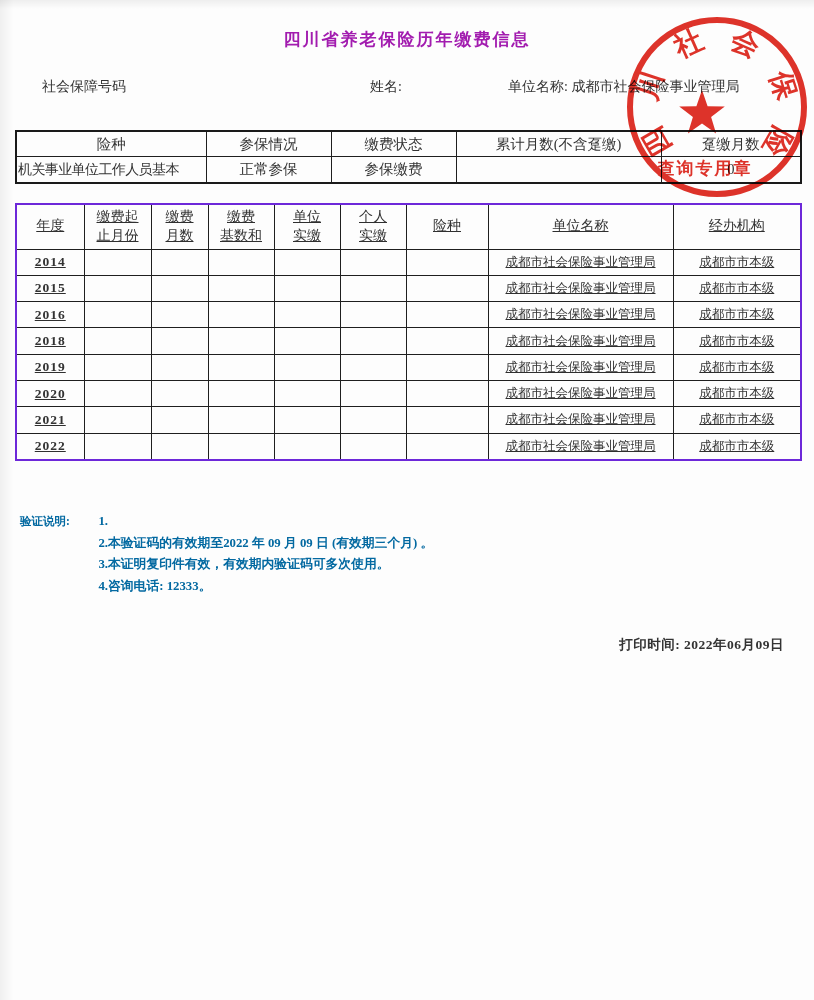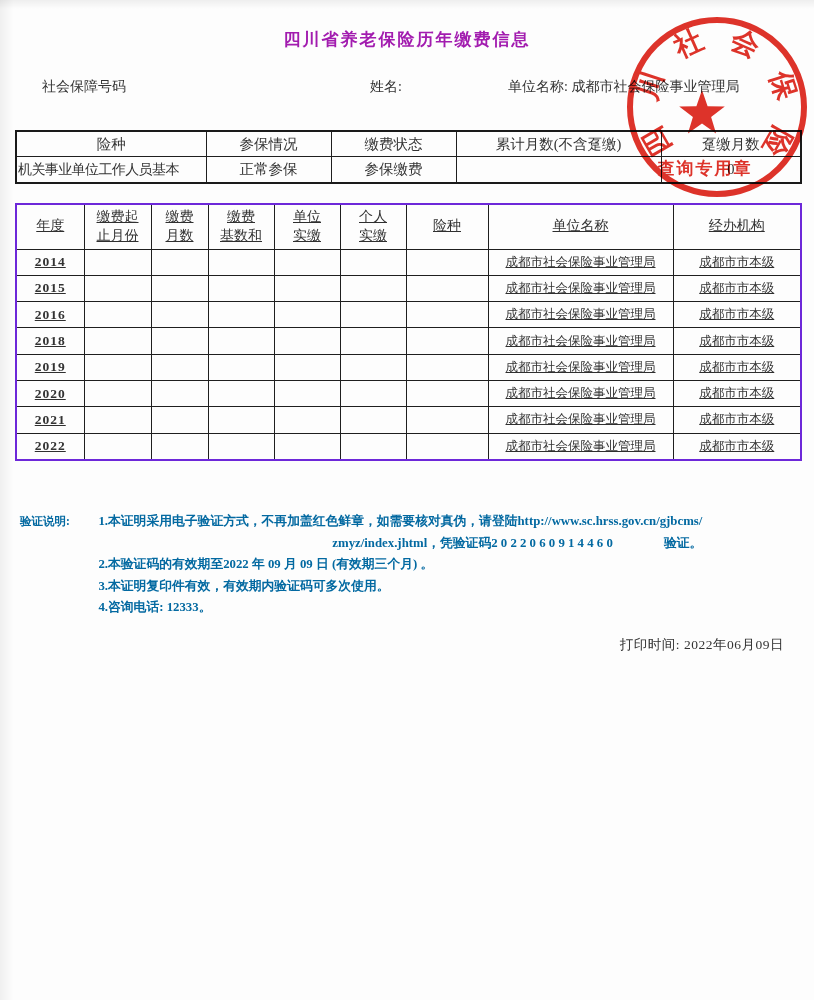--- a/index.html
+++ b/index.html
@@ -33,21 +33,21 @@
   .history-table thead tr{height:45px;}
   .history-table th{font-size:14px;line-height:1.35;}
   .history-table td{height:25.3px;font-size:12.5px;}
   .history-table td:first-child{font-size:13.5px;font-weight:600;letter-spacing:1px;}
   .notes{position:absolute;left:20px;top:511px;width:778px;font-size:12.8px;font-weight:600;color:#0369a1;text-align:right;}
   .note-label{position:absolute;left:0;top:3px;font-size:11.5px;}
   .note-items{margin-left:66px;}
   .note-item{display:flex;line-height:21.5px;}
   .note-num{flex:none;width:22px;}
   .note-text{white-space:pre-line;}
-  .print-time{position:absolute;top:636px;right:30px;font-size:13.5px;font-weight:400;color:#333;letter-spacing:.5px;}
+  .print-time{position:absolute;top:636px;right:30px;font-size:13.5px;font-weight:700;color:#333;letter-spacing:.5px;}
   .seal{position:absolute;left:617px;top:8px;width:200px;height:200px;mix-blend-mode:multiply;opacity:.93;pointer-events:none;}
   .seal text{font-family:"Liberation Serif","DejaVu Serif",serif;font-weight:bold;}
   .seal .ring-char{font-size:28px;}
   .seal .seal-bottom{font-size:17px;letter-spacing:2px;}
 </style>
 </head>
 <body>
 
 <div class="page">
 
@@ -207,22 +207,20 @@
           <td>成都市市本级</td>
         </tr>
       </tbody>
   </table>
 
   <div class="notes">
     <span class="note-label">验证说明:</span>
     <div class="note-items">
       <div class="note-item">
         <span class="note-num">1.</span>
-        <span class="note-text">本证明采用电子验证方式，不再加盖红色鲜章，如需要核对真伪，请登陆http://www.sc.hrss.gov.cn/gjbcms/
-zmyz/index.jhtml，凭验证码2 0 2 2 0 6 0 9 1 4 4 6 0　　　　验证。</span>
       </div>
       <div class="note-item">
         <span class="note-num">2.</span>
         <span class="note-text">本验证码的有效期至2022 年 09 月 09 日 (有效期三个月) 。</span>
       </div>
       <div class="note-item">
         <span class="note-num">3.</span>
         <span class="note-text">本证明复印件有效，有效期内验证码可多次使用。</span>
       </div>
       <div class="note-item">

